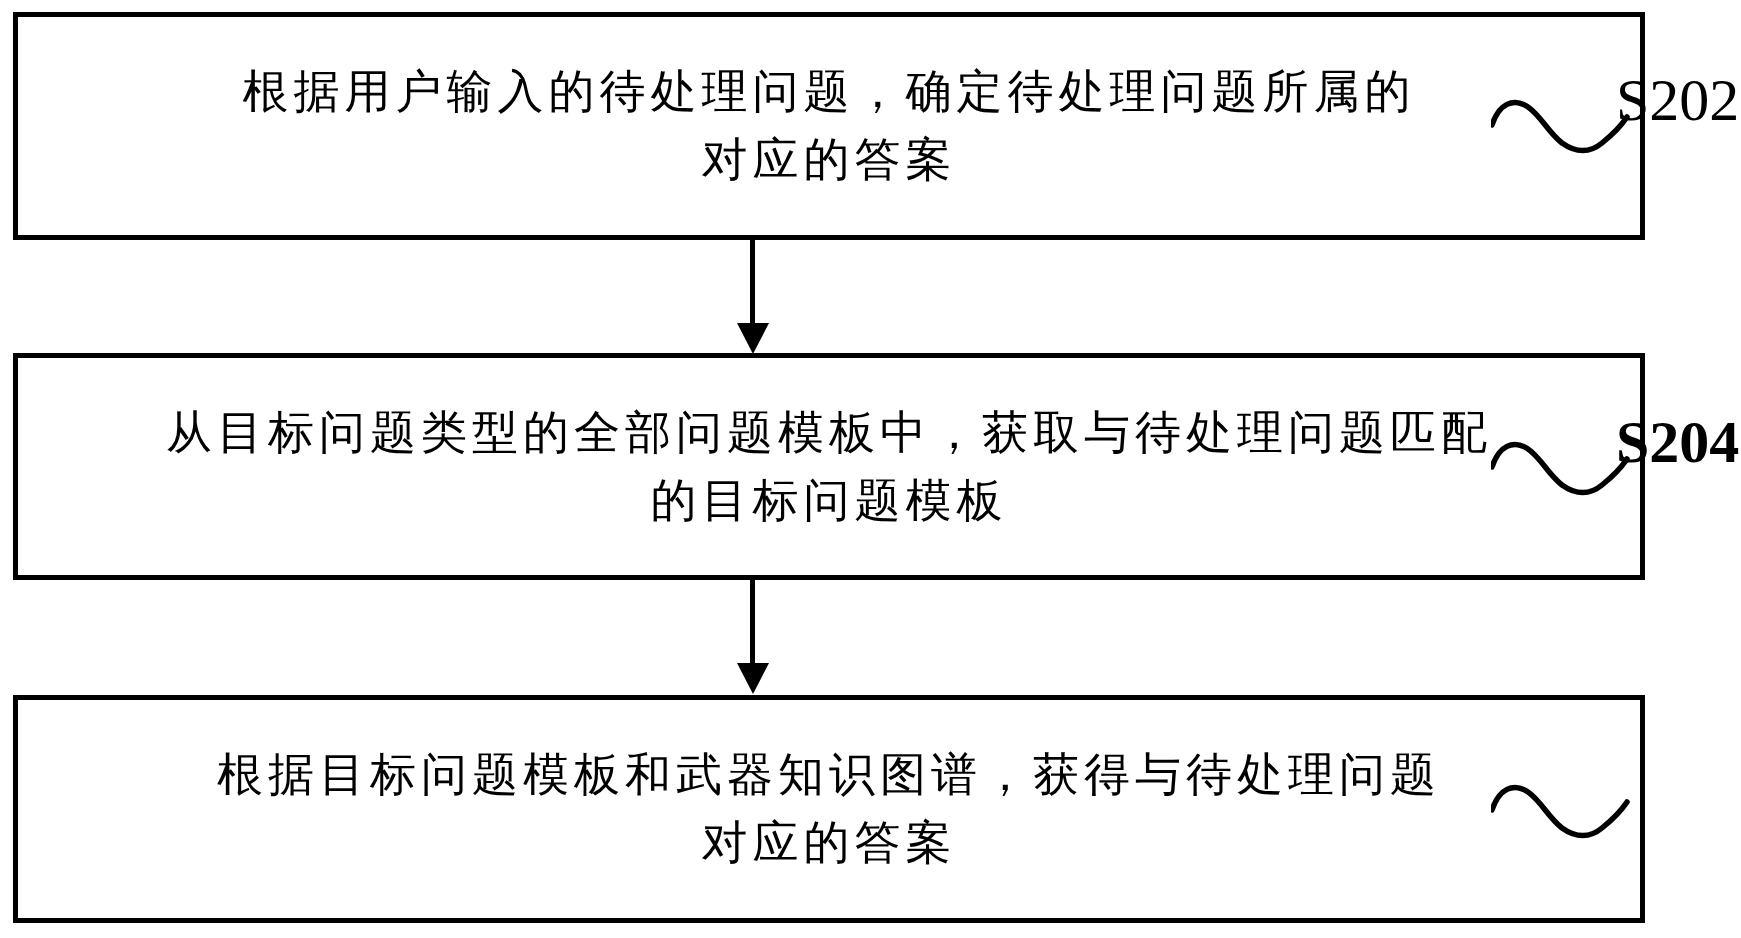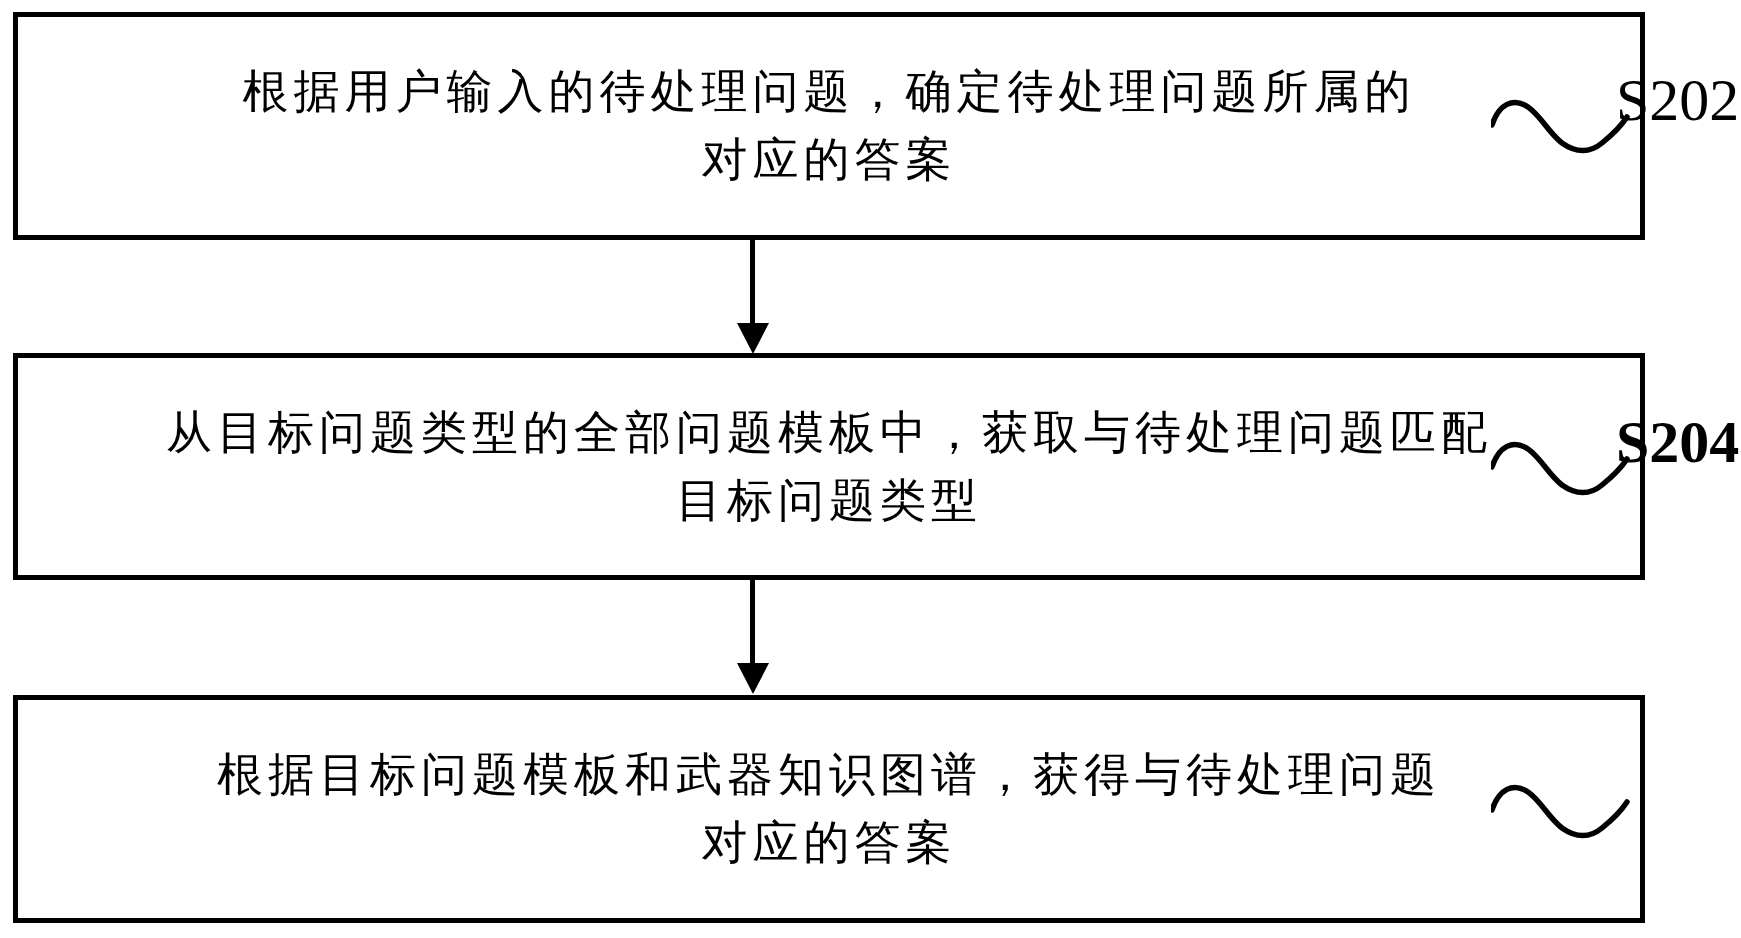--- a/index.html
+++ b/index.html
@@ -97,21 +97,21 @@
     <div class="step-text">对应的答案</div>
   </div>
 
   <div class="arrow arrow-1">
     <div class="shaft"></div>
     <div class="head"></div>
   </div>
 
   <div class="step-box box-2">
     <div class="step-text">从目标问题类型的全部问题模板中，获取与待处理问题匹配</div>
-    <div class="step-text">目标问题类型</div>
+    <div class="step-text">的目标问题模板</div>
   </div>
 
   <div class="arrow arrow-2">
     <div class="shaft"></div>
     <div class="head"></div>
   </div>
 
   <div class="step-box box-3">
     <div class="step-text">根据目标问题模板和武器知识图谱，获得与待处理问题</div>
     <div class="step-text">对应的答案</div>

